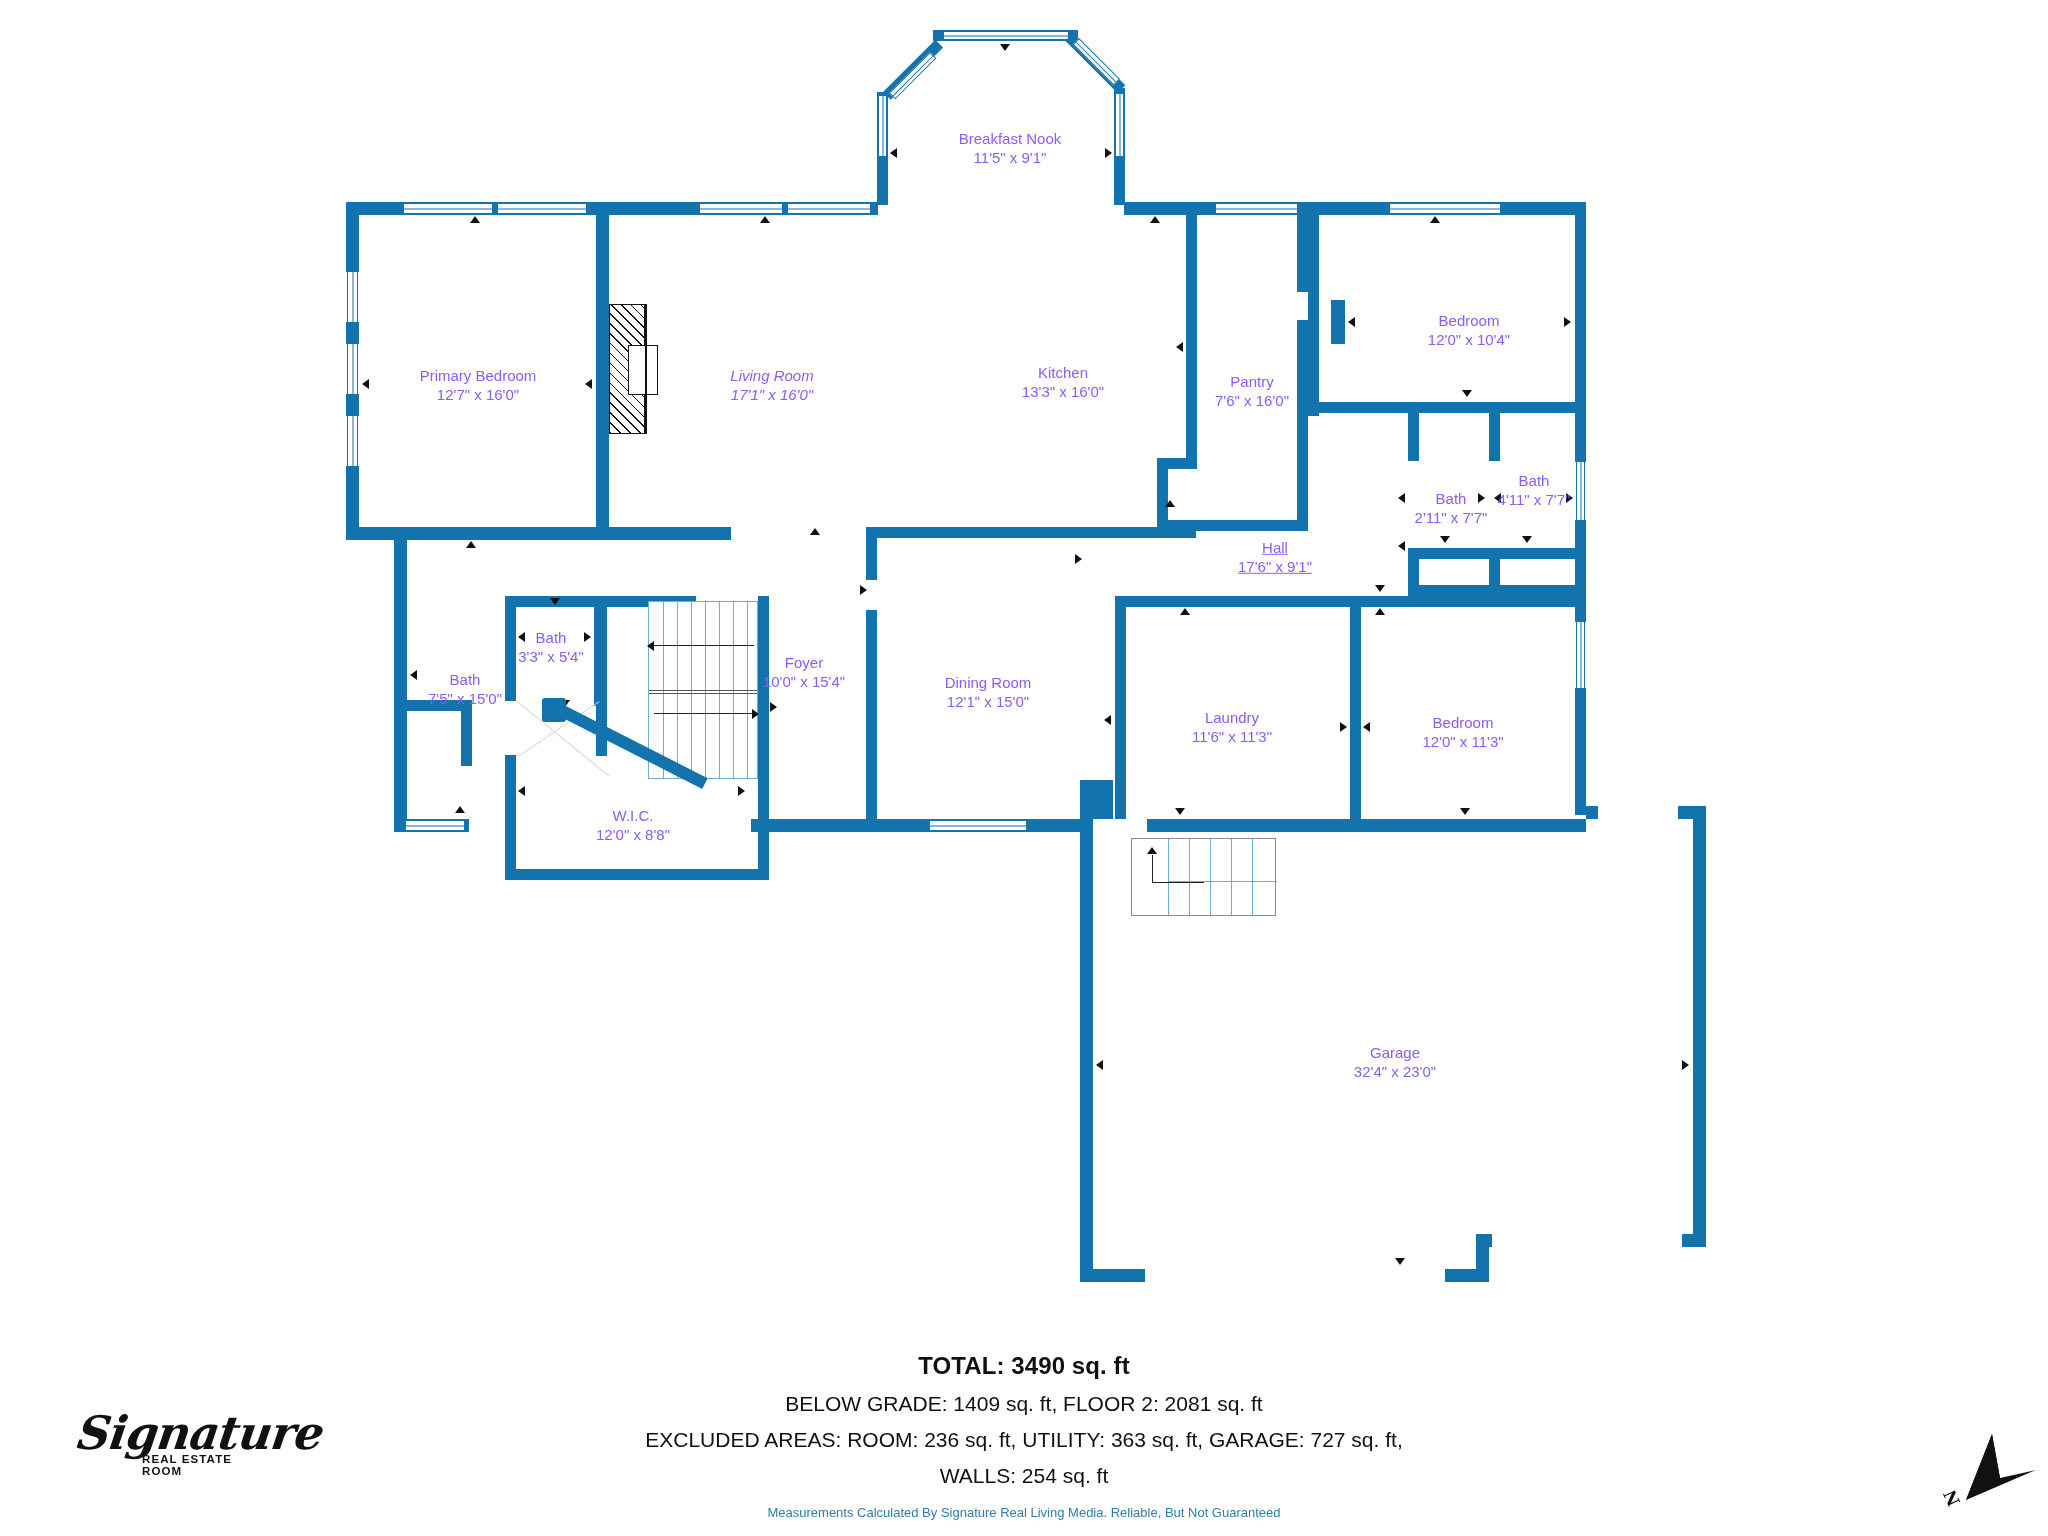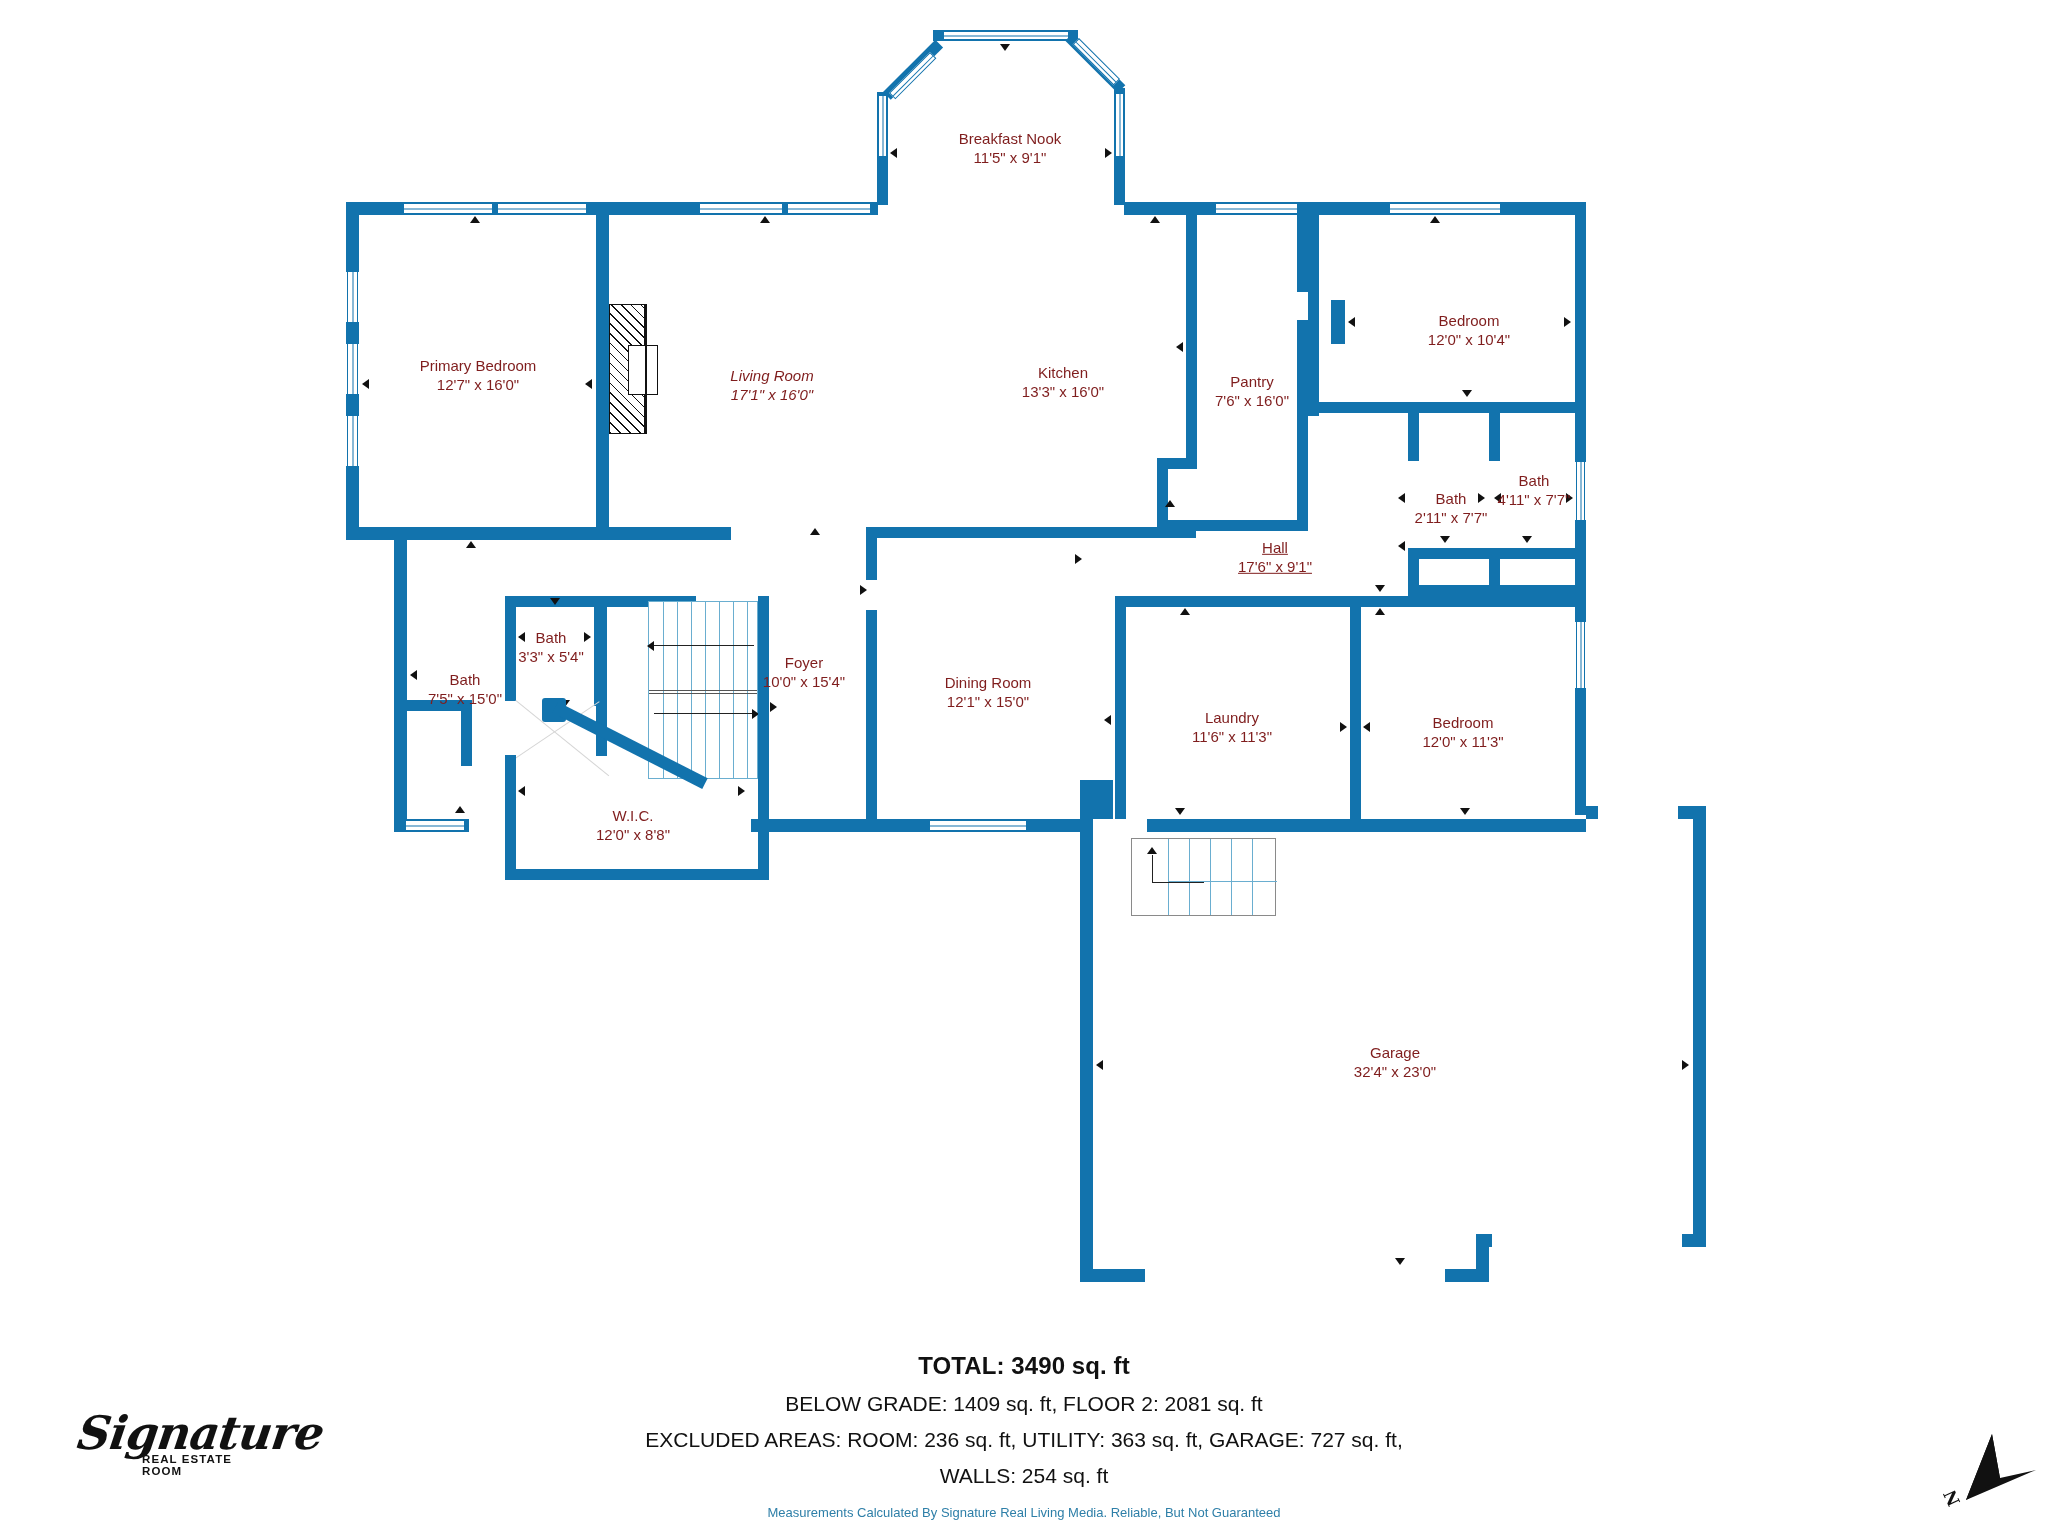--- a/index.html
+++ b/index.html
@@ -23,21 +23,21 @@
                   width:1px; background:#1273ad; transform:translateX(-50%); }
   .wint { position:absolute; background:#fff; border:1px solid #1273ad;
           transform-origin:0 0; }
   .wint::after { content:""; position:absolute; left:0; right:0; top:50%;
                  height:1px; background:#1273ad; transform:translateY(-50%); }
 
   
   .gap { position:absolute; background:#ffffff; }
 
   
-  .lbl { position:absolute; color:#7f1d1d; text-align:center;
+  .lbl { position:absolute; color:#8b5cf6; text-align:center;
          line-height:1.28; white-space:nowrap;
          transform:translate(-50%,-50%); pointer-events:none; }
   .lbl .n { display:block; font-size:15px; }
   .lbl .d { display:block; font-size:15px; }
 
   
   .tri { position:absolute; width:0; height:0; }
   .tri.up    { border-left:5px solid transparent; border-right:5px solid transparent; border-bottom:7px solid #111; }
   .tri.down  { border-left:5px solid transparent; border-right:5px solid transparent; border-top:7px solid #111; }
   .tri.left  { border-top:5px solid transparent; border-bottom:5px solid transparent; border-right:7px solid #111; }
@@ -286,21 +286,21 @@
     <div class="tread" style="left:36px;top:42px;width:109px;height:1px;"></div>
   </div>
   <div class="arrowline" style="left:1152px;top:855px;width:1px;height:28px;"></div>
   <div class="arrowline" style="left:1152px;top:882px;width:52px;height:1px;"></div>
   <div class="tri up" style="left:1147px;top:847px;"></div>
 
   <div class="lbl" style="left:1010px;top:148px;">
     <span class="n">Breakfast Nook</span>
     <span class="d">11'5" x 9'1"</span>
   </div>
-  <div class="lbl" style="left:478px;top:375px;">
+  <div class="lbl" style="left:478px;top:385px;">
     <span class="n">Primary Bedroom</span>
     <span class="d">12'7" x 16'0"</span>
   </div>
   <div class="lbl" style="left:772px;top:385px;font-style:italic;">
     <span class="n">Living Room</span>
     <span class="d">17'1" x 16'0"</span>
   </div>
   <div class="lbl" style="left:1063px;top:382px;">
     <span class="n">Kitchen</span>
     <span class="d">13'3" x 16'0"</span>

